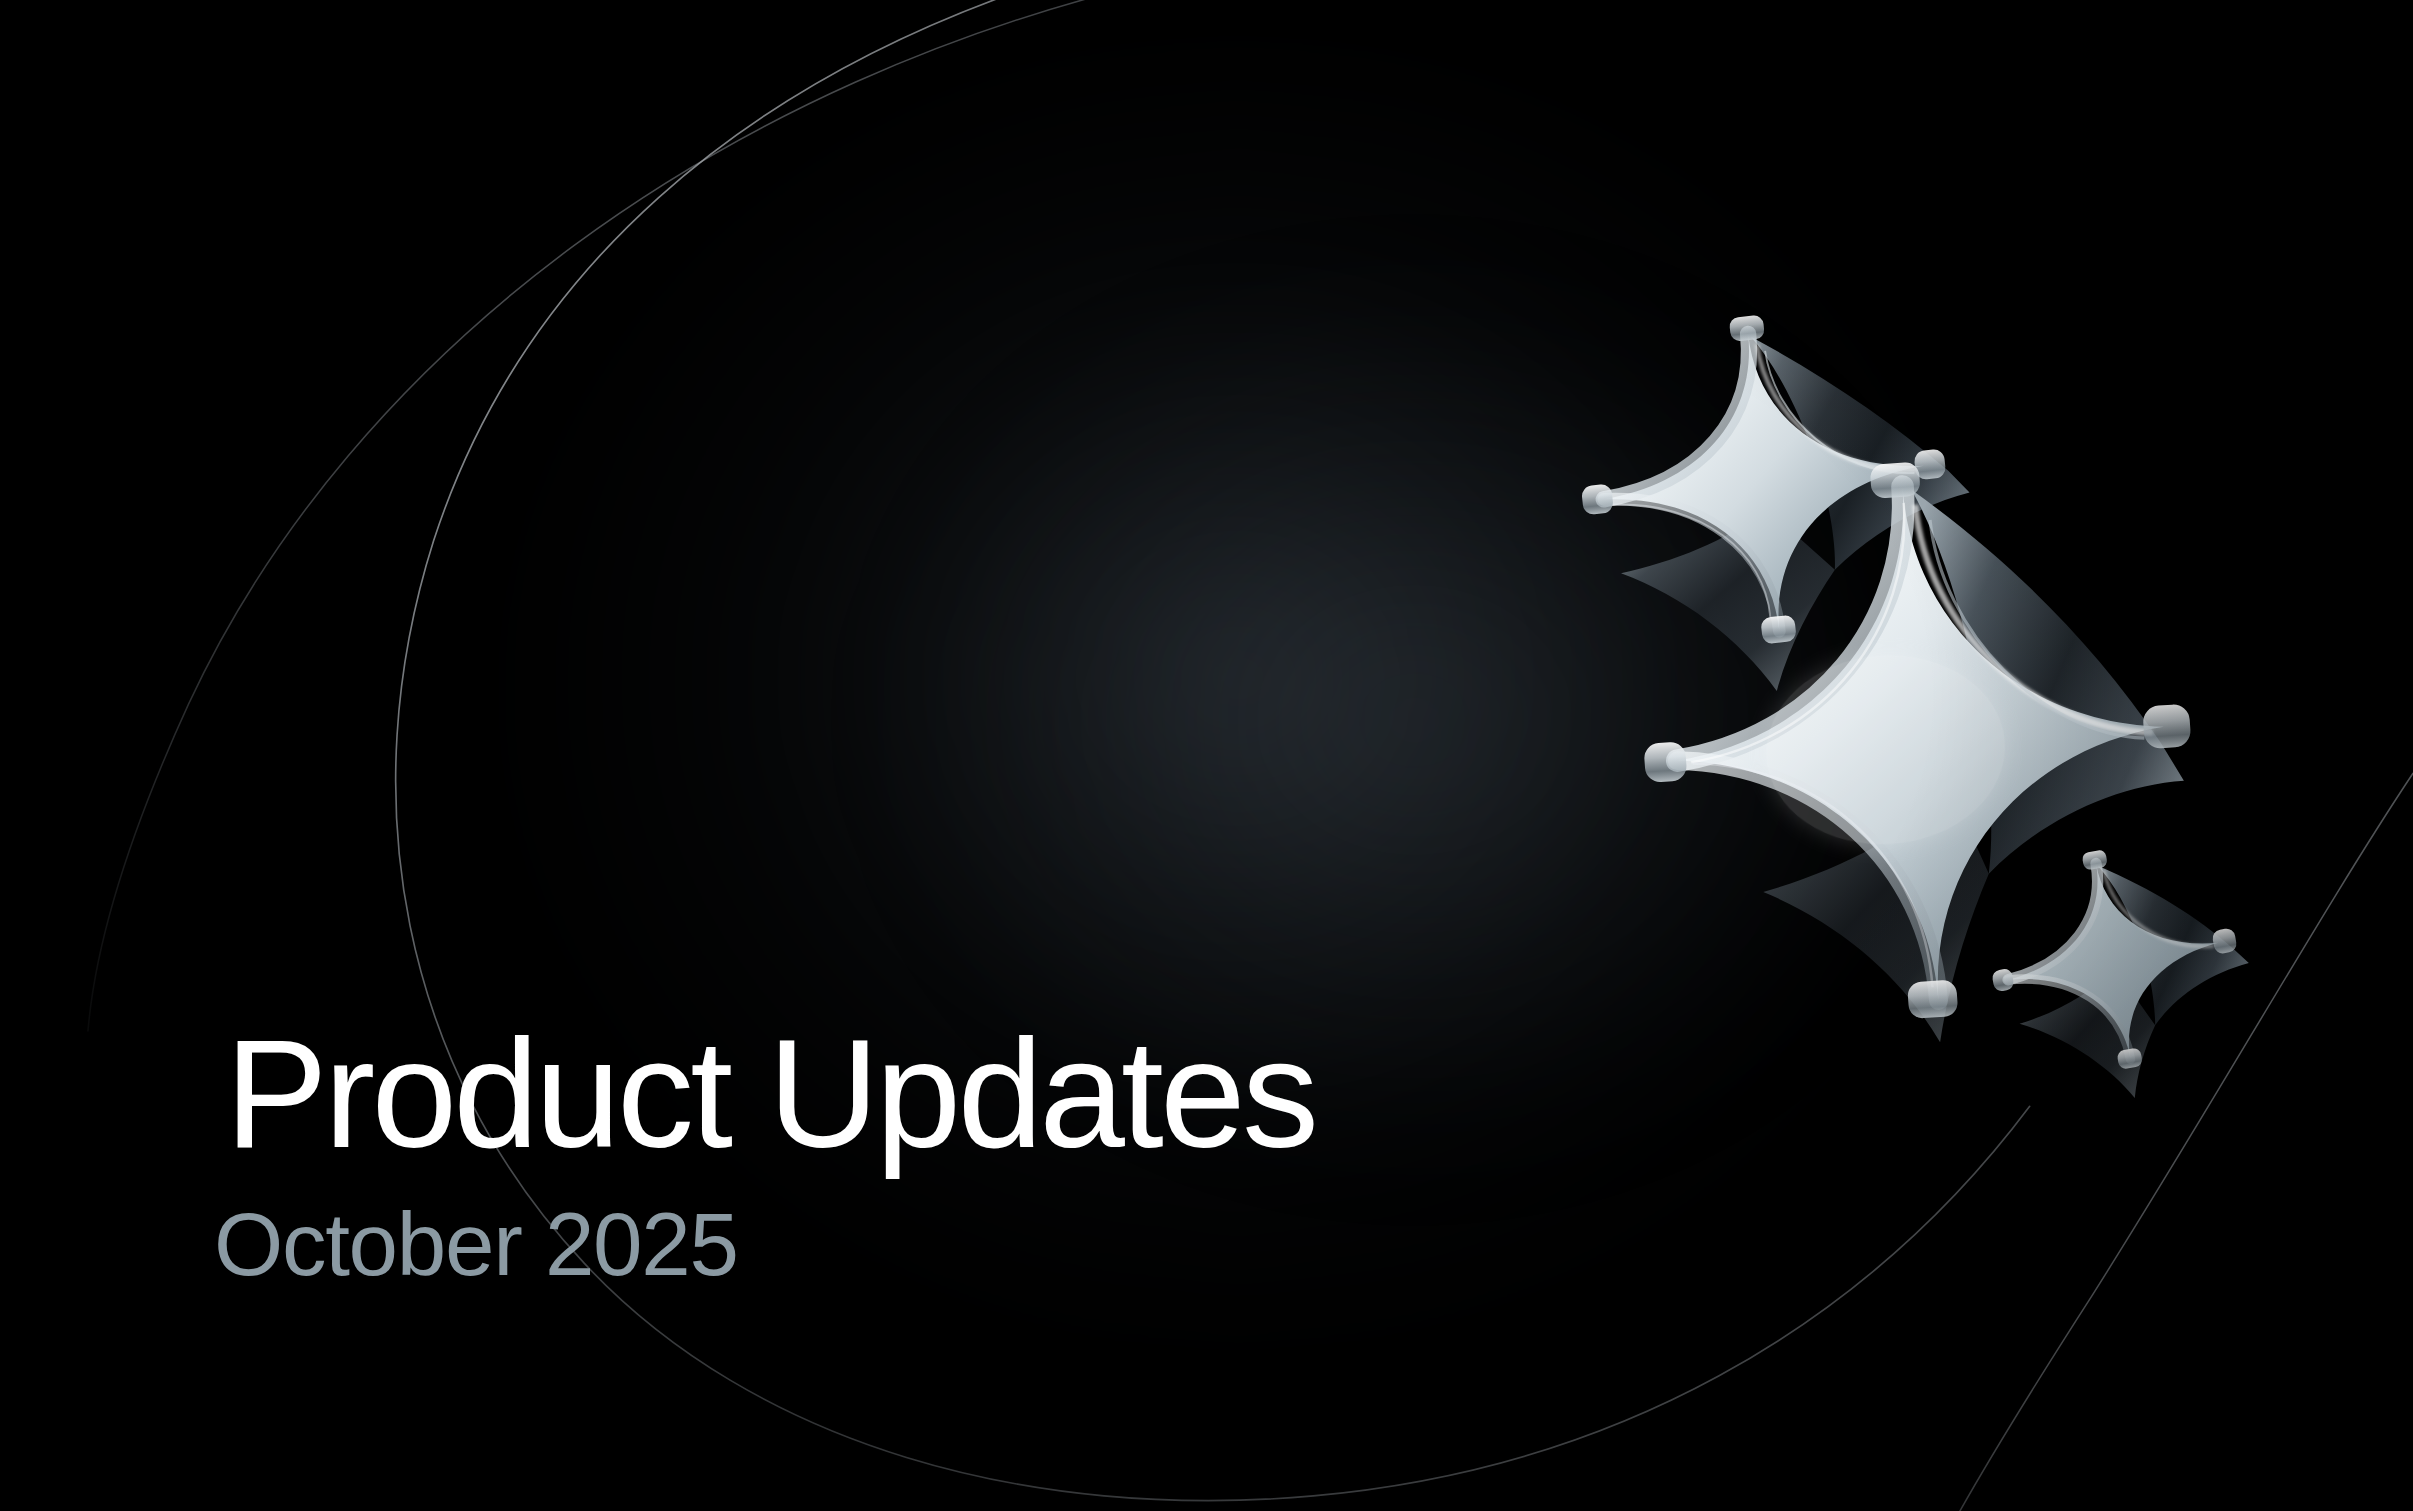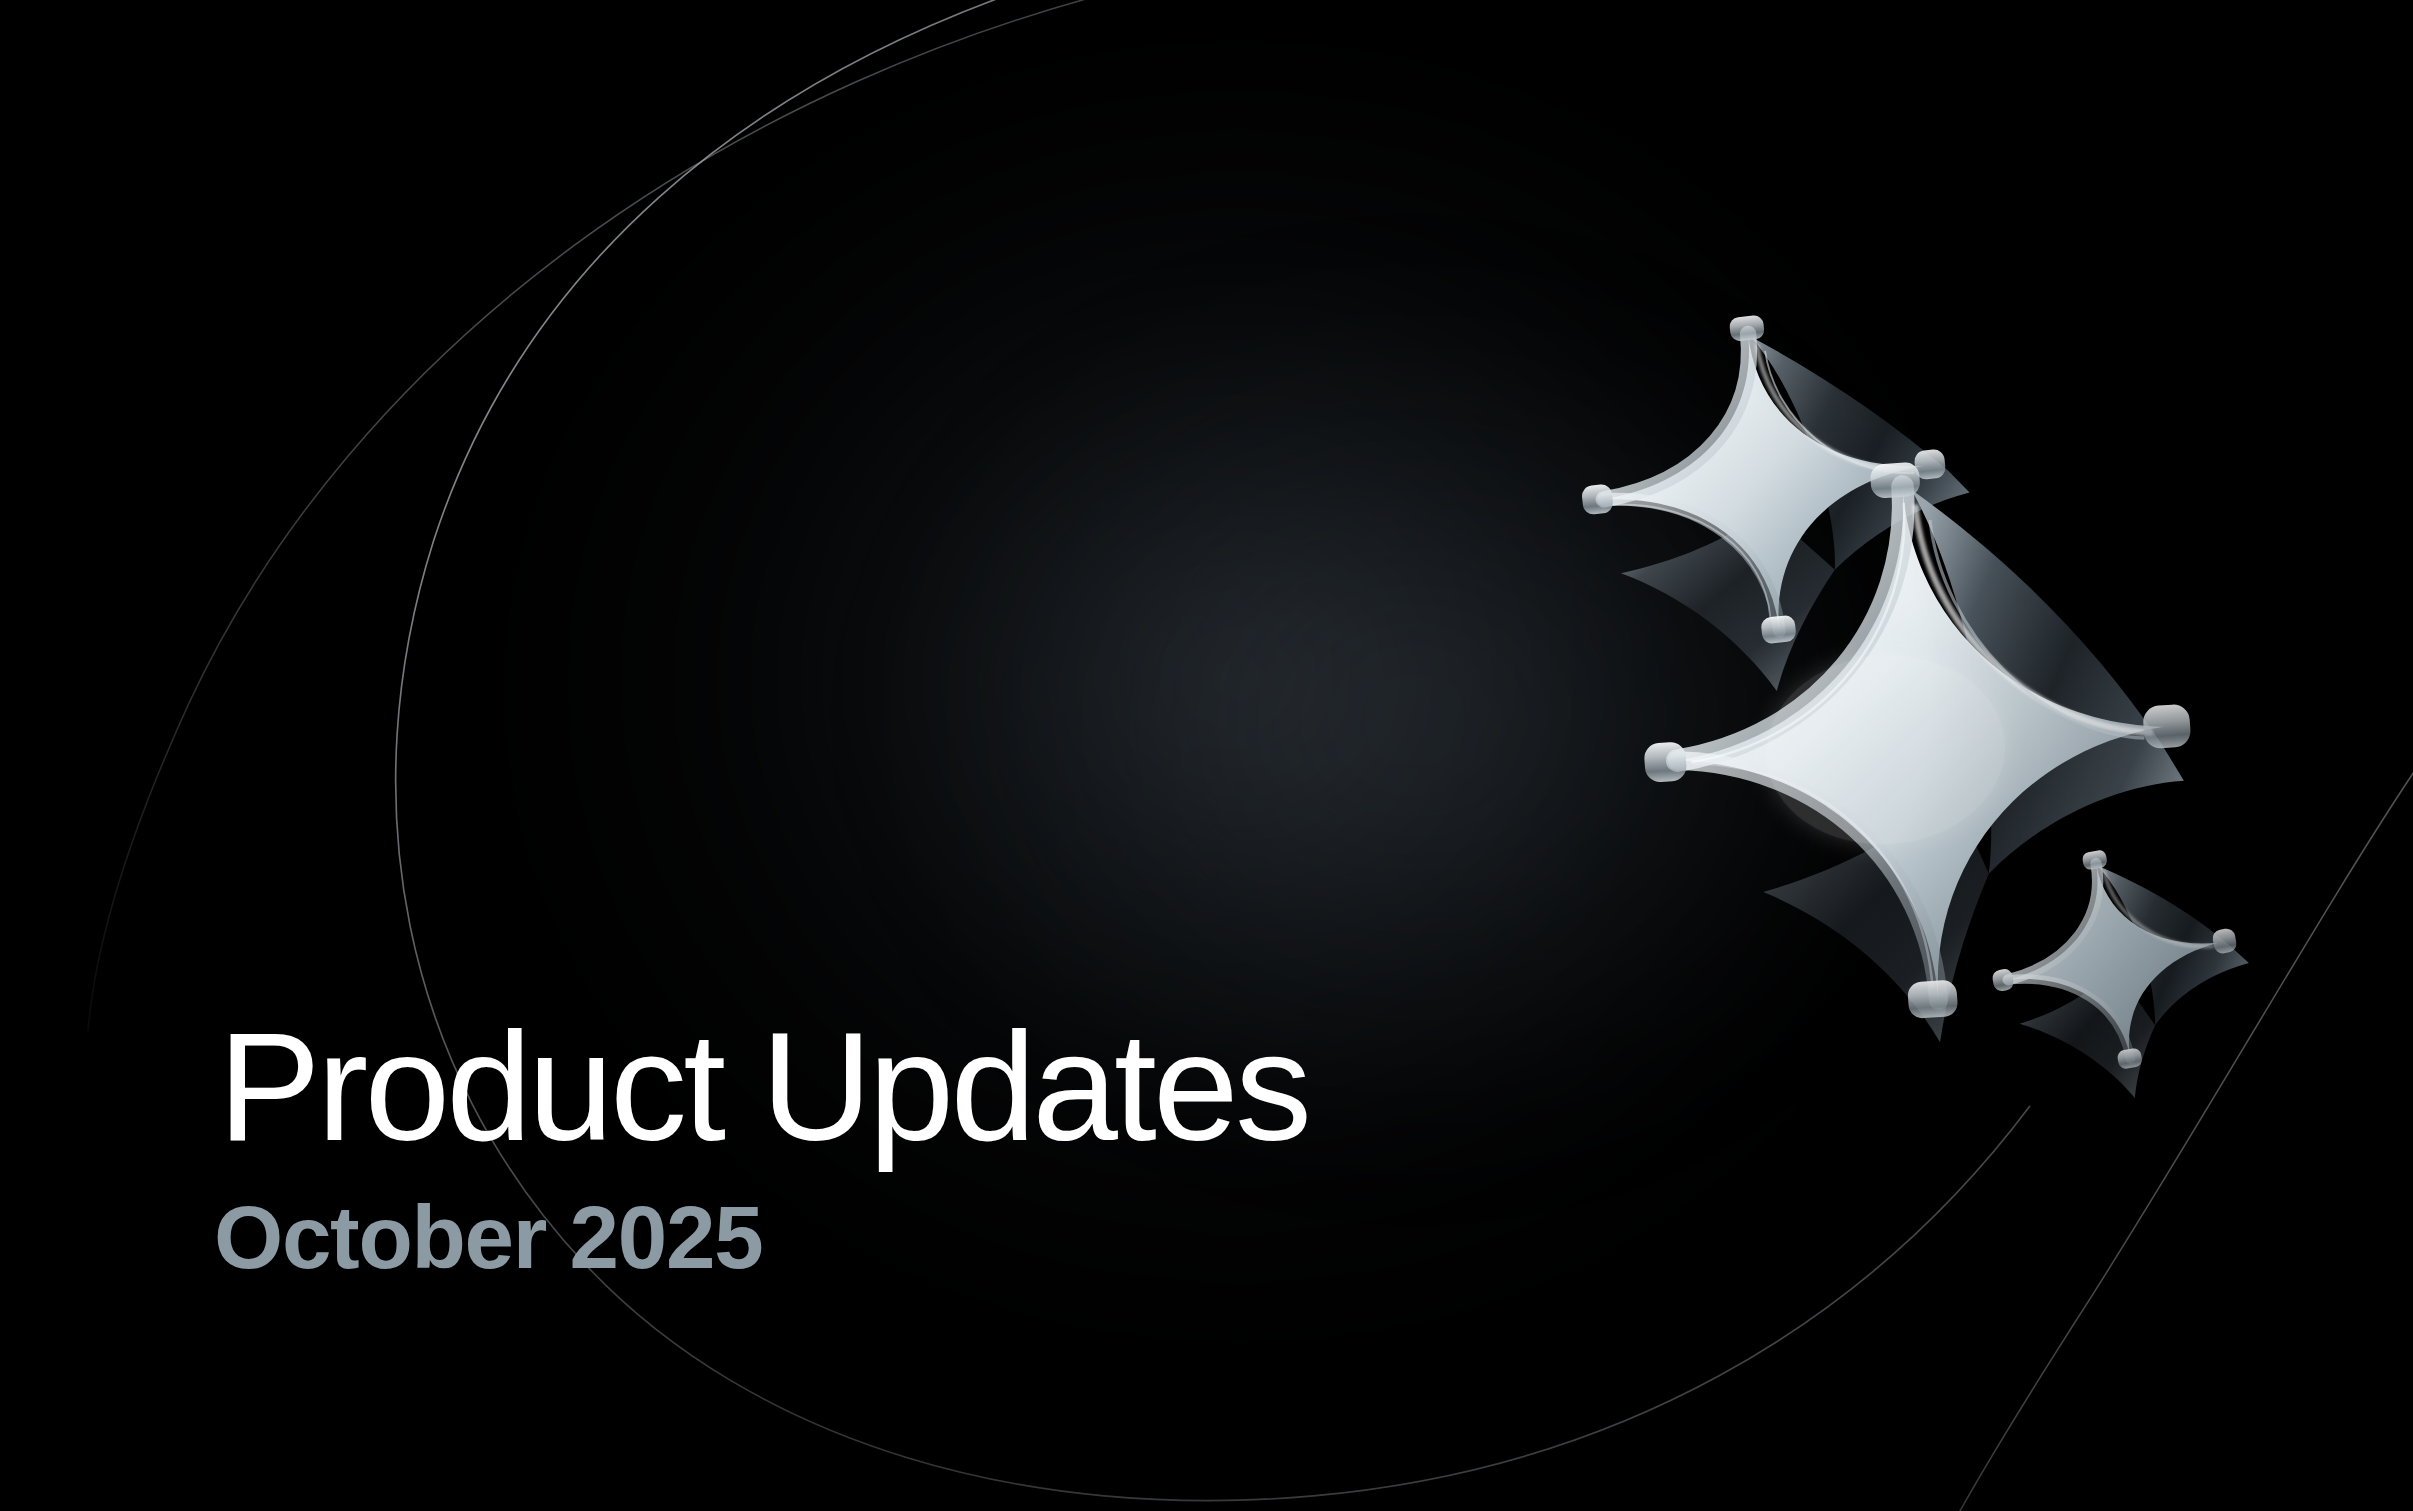--- a/index.html
+++ b/index.html
@@ -80,35 +80,35 @@
   }
 
   
   .text-block {
     position: absolute;
     left: 214px;
     top: 1006px;
     width: 1508px;
   }
   .title {
-    margin: 4px;
+    margin: 11px;
     font-family: "Liberation Sans", sans-serif;
     font-size: 154px;
     font-weight: 400;
     line-height: 1.0;
     letter-spacing: -3.8px;
     color: #ffffff;
     white-space: nowrap;
   }
   .subtitle {
     margin: 0;
     margin-top: 29px;
     font-family: "Liberation Sans", sans-serif;
     font-size: 89px;
-    font-weight: 700;
+    font-weight: 400;
     line-height: 1.0;
     letter-spacing: -1.3px;
     color: #8b9aa3;
     white-space: nowrap;
   }
 </style>
 </head>
 <body>
 
 <div class="slide">

